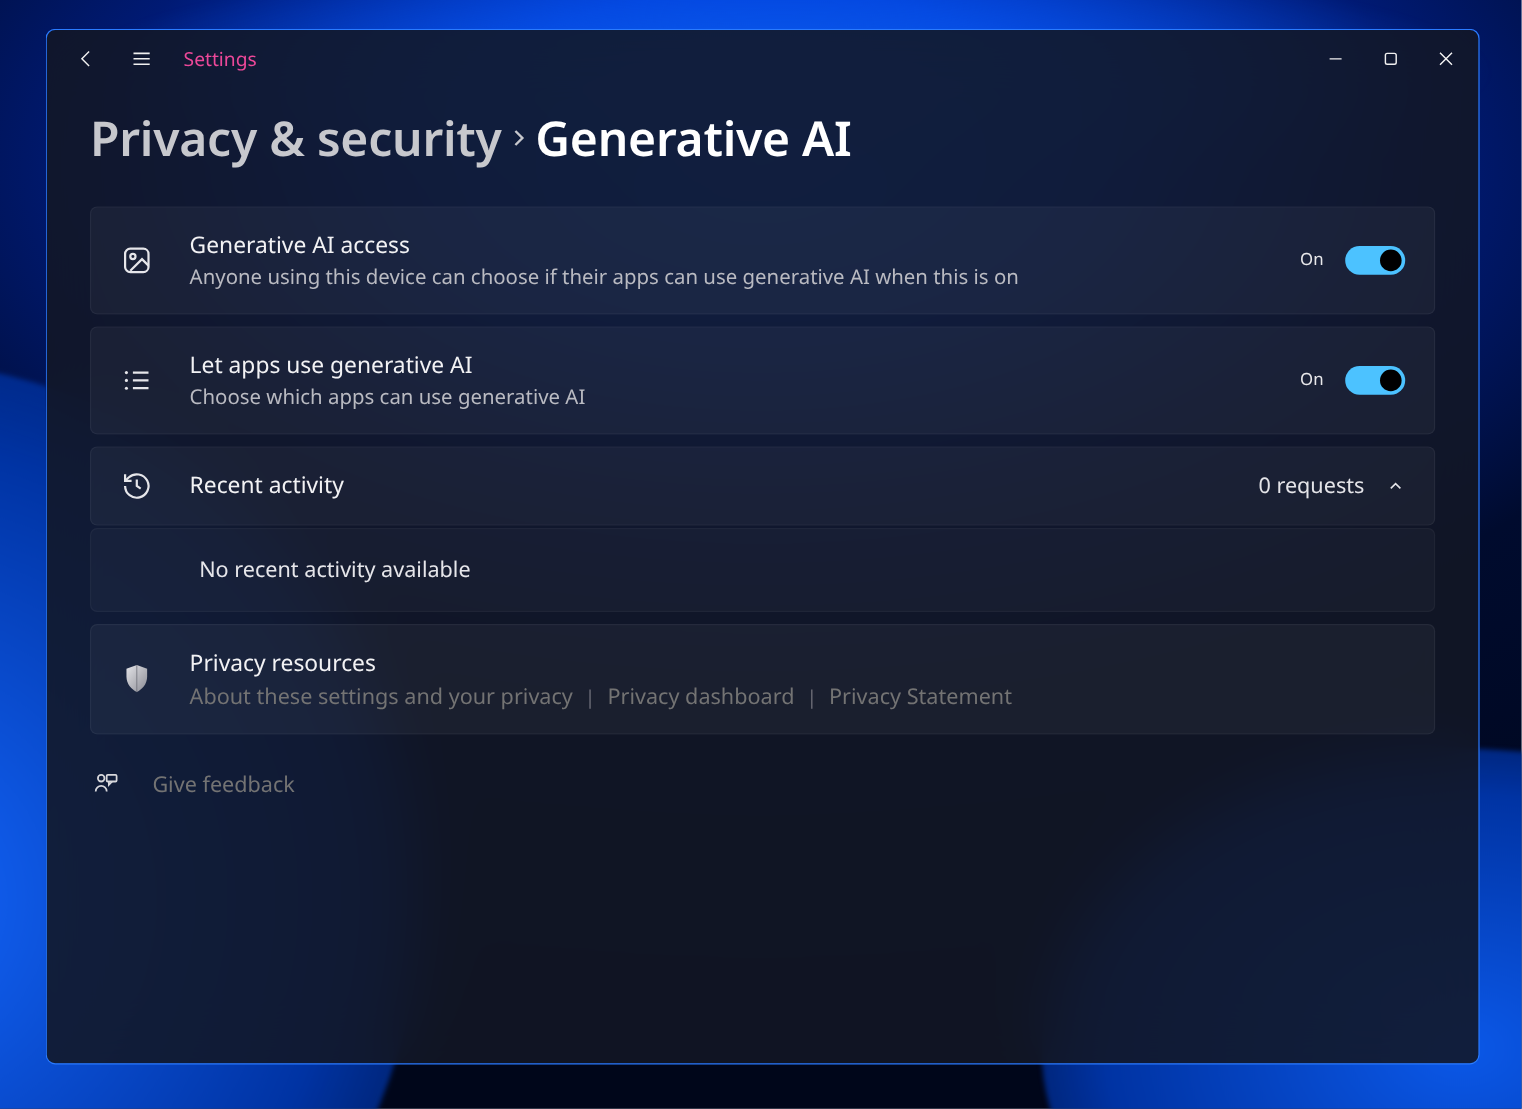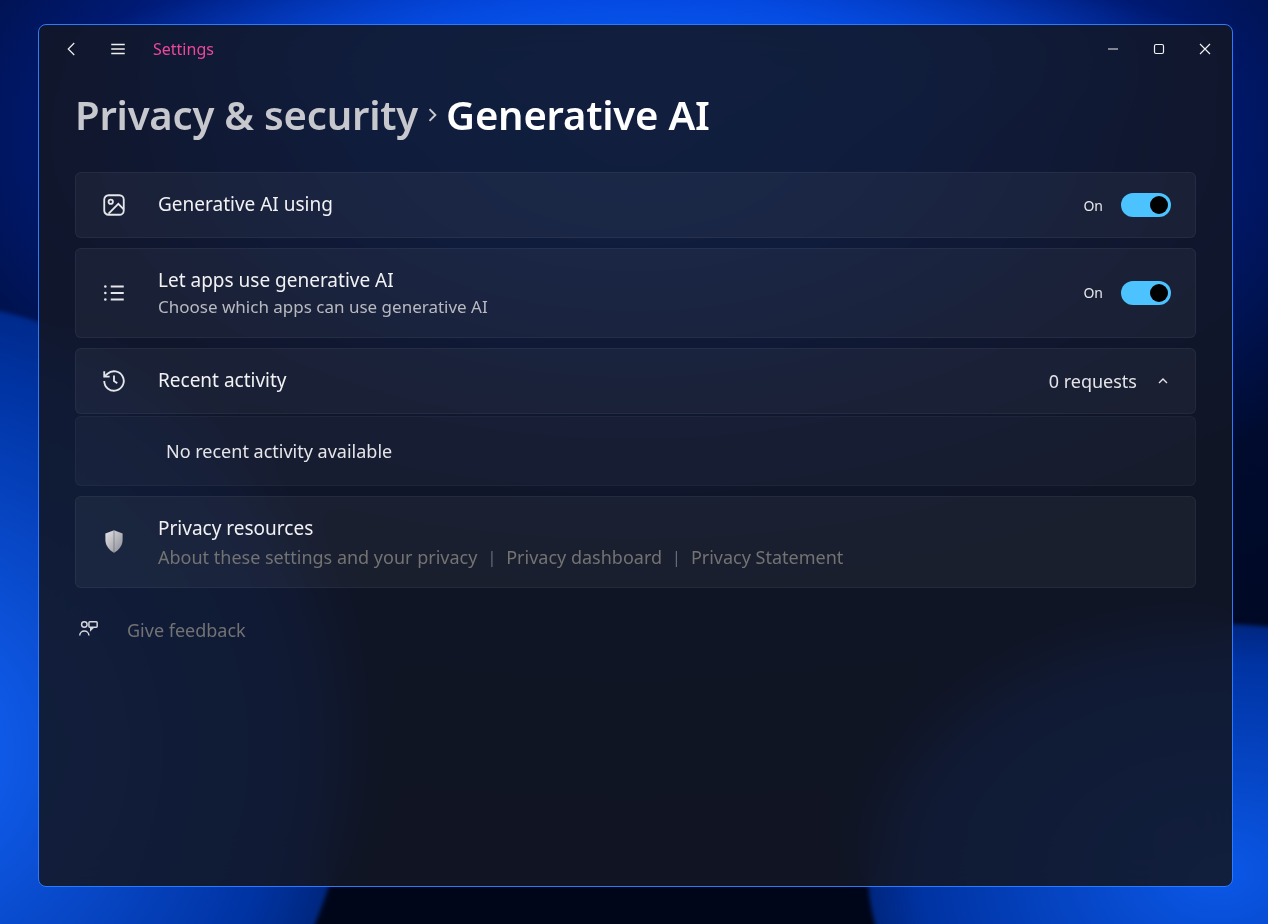--- a/index.html
+++ b/index.html
@@ -190,21 +190,22 @@
 
       <div class="card">
         <div class="icon-slot">
           <svg width="26" height="26" viewBox="0 0 24 24" fill="none" stroke="currentColor" stroke-width="1.7">
             <rect x="3" y="3" width="18" height="18" rx="4"></rect>
             <circle cx="9" cy="9" r="2"></circle>
             <path d="M21 16l-5-5-9 9"></path>
           </svg>
         </div>
         <div class="text-slot">
-          <div class="card-title">Generative AI using</div>
+          <div class="card-title">Generative AI access</div>
+          <div class="card-desc">Anyone using this device can choose if their apps can use generative AI when this is on</div>
         </div>
         <div class="right">
           <span class="toggle-label">On</span>
           <div class="toggle">
               <div class="knob"></div>
             </div>
         </div>
       </div>
 
       <div class="card">

